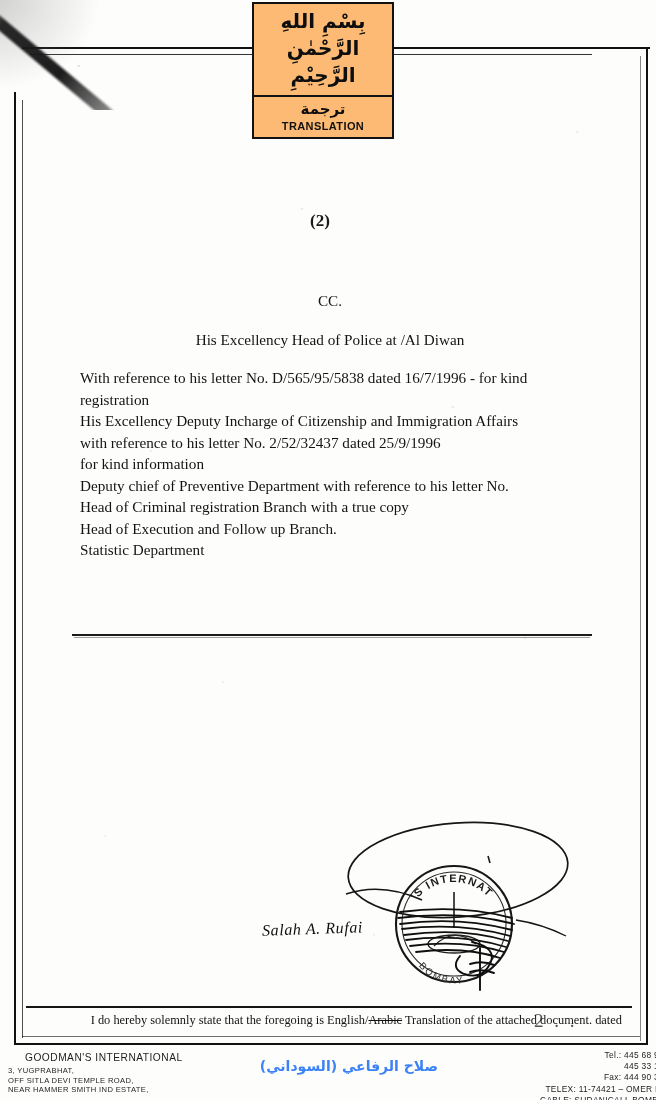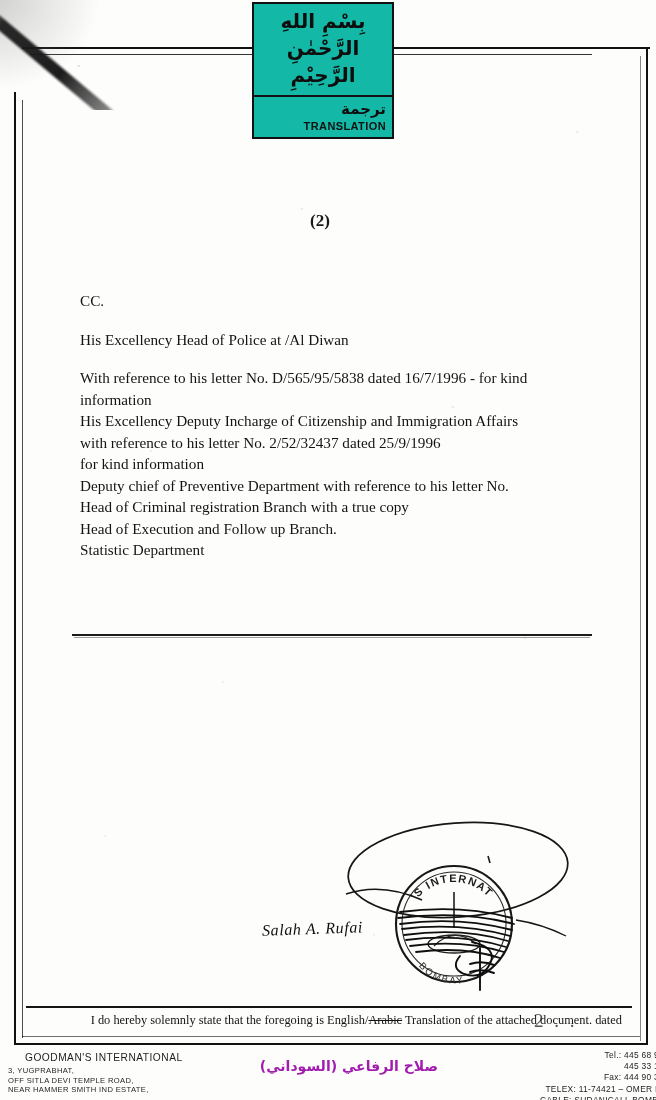--- a/index.html
+++ b/index.html
@@ -73,35 +73,35 @@
     position: absolute; left: -10px; top: -6px;
     width: 120px; height: 110px;
     background: radial-gradient(ellipse at 8% 14%, rgba(140,140,140,.40), rgba(255,255,255,0) 68%);
   }
 
   
   #stamp-box {
     position: absolute; left: 252px; top: 2px;
     width: 138px;
     border: 2px solid #111;
-    background: #14b8a6;
+    background: #fdba74;
     text-align: center;
   }
   #stamp-bismillah {
     border-bottom: 2px solid #111;
     padding: 4px 2px 6px;
     font-family: "DejaVu Sans", sans-serif;
     font-size: 20px;
     line-height: 1.35;
     direction: rtl;
     font-weight: 700;
     letter-spacing: -1px;
     color: #0e0e0e;
   }
-  #stamp-lower { padding: 3px 6px 5px; text-align: right; }
+  #stamp-lower { padding: 3px 14px 5px; }
   #stamp-tarjama {
     font-family: "DejaVu Sans", sans-serif;
     font-size: 15px;
     direction: rtl;
     font-weight: 700;
     color: #0e0e0e;
     letter-spacing: 1px;
     line-height: 1.25;
   }
   #stamp-translation {
@@ -124,21 +124,21 @@
   }
 
   
   #body-copy {
     position: absolute; left: 80px; top: 290px;
     width: 500px;
     font-size: 15.2px;
     line-height: 21.5px;
     color: #131313;
   }
-  #body-copy .para { margin: 0 0 17px 0; }
+  #body-copy .para { margin: 0 0 17px 0; text-align: center; }
   #body-copy .block { margin: 0; }
   #body-copy .just  { text-align: justify; }
   .strike { text-decoration: line-through; }
 
   
   #divider {
     position: absolute; left: 72px; top: 634px;
     width: 520px; height: 2px;
     background: #1b1b1b;
   }
@@ -202,21 +202,21 @@
     color: #242424;
   }
   #lh-arabic {
     position: absolute; left: 0; top: 6px;
     width: 430px;
     text-align: right;
     direction: rtl;
     font-family: "DejaVu Sans", sans-serif;
     font-size: 14px;
     font-weight: 700;
-    color: #a21caf;
+    color: #3b82f6;
   }
   #lh-contact {
     position: absolute; left: 470px; top: -2px;
     width: 186px;
     text-align: right;
     font-family: "Liberation Sans", sans-serif;
     font-size: 8.4px;
     line-height: 11.2px;
     letter-spacing: .3px;
     color: #1d1d1d;
@@ -253,21 +253,21 @@
     </div>
   </div>
 
   <div id="page-number">(2)</div>
 
   <div id="body-copy">
     <p class="para">CC.</p>
     <p class="para">His Excellency Head of Police at /Al Diwan</p>
 
     <p class="block just">With  reference  to  his letter No. D/565/95/5838 dated 16/7/1996 - for kind</p>
-    <p class="block">information</p>
+    <p class="block">registration</p>
     <p class="block just">His  Excellency  Deputy   Incharge of Citizenship and Immigration  Affairs</p>
     <p class="block">with reference to his letter No. 2/52/32437 dated 25/9/1996</p>
     <p class="block">for kind information</p>
     <p class="block just">Deputy  chief  of  Preventive  Department  with  reference to his letter No.</p>
     <p class="block">Head of Criminal registration Branch with a true copy</p>
     <p class="block">Head of Execution and Follow up Branch.</p>
     <p class="block">Statistic Department</p>
   </div>
 
   <div id="divider"></div>

